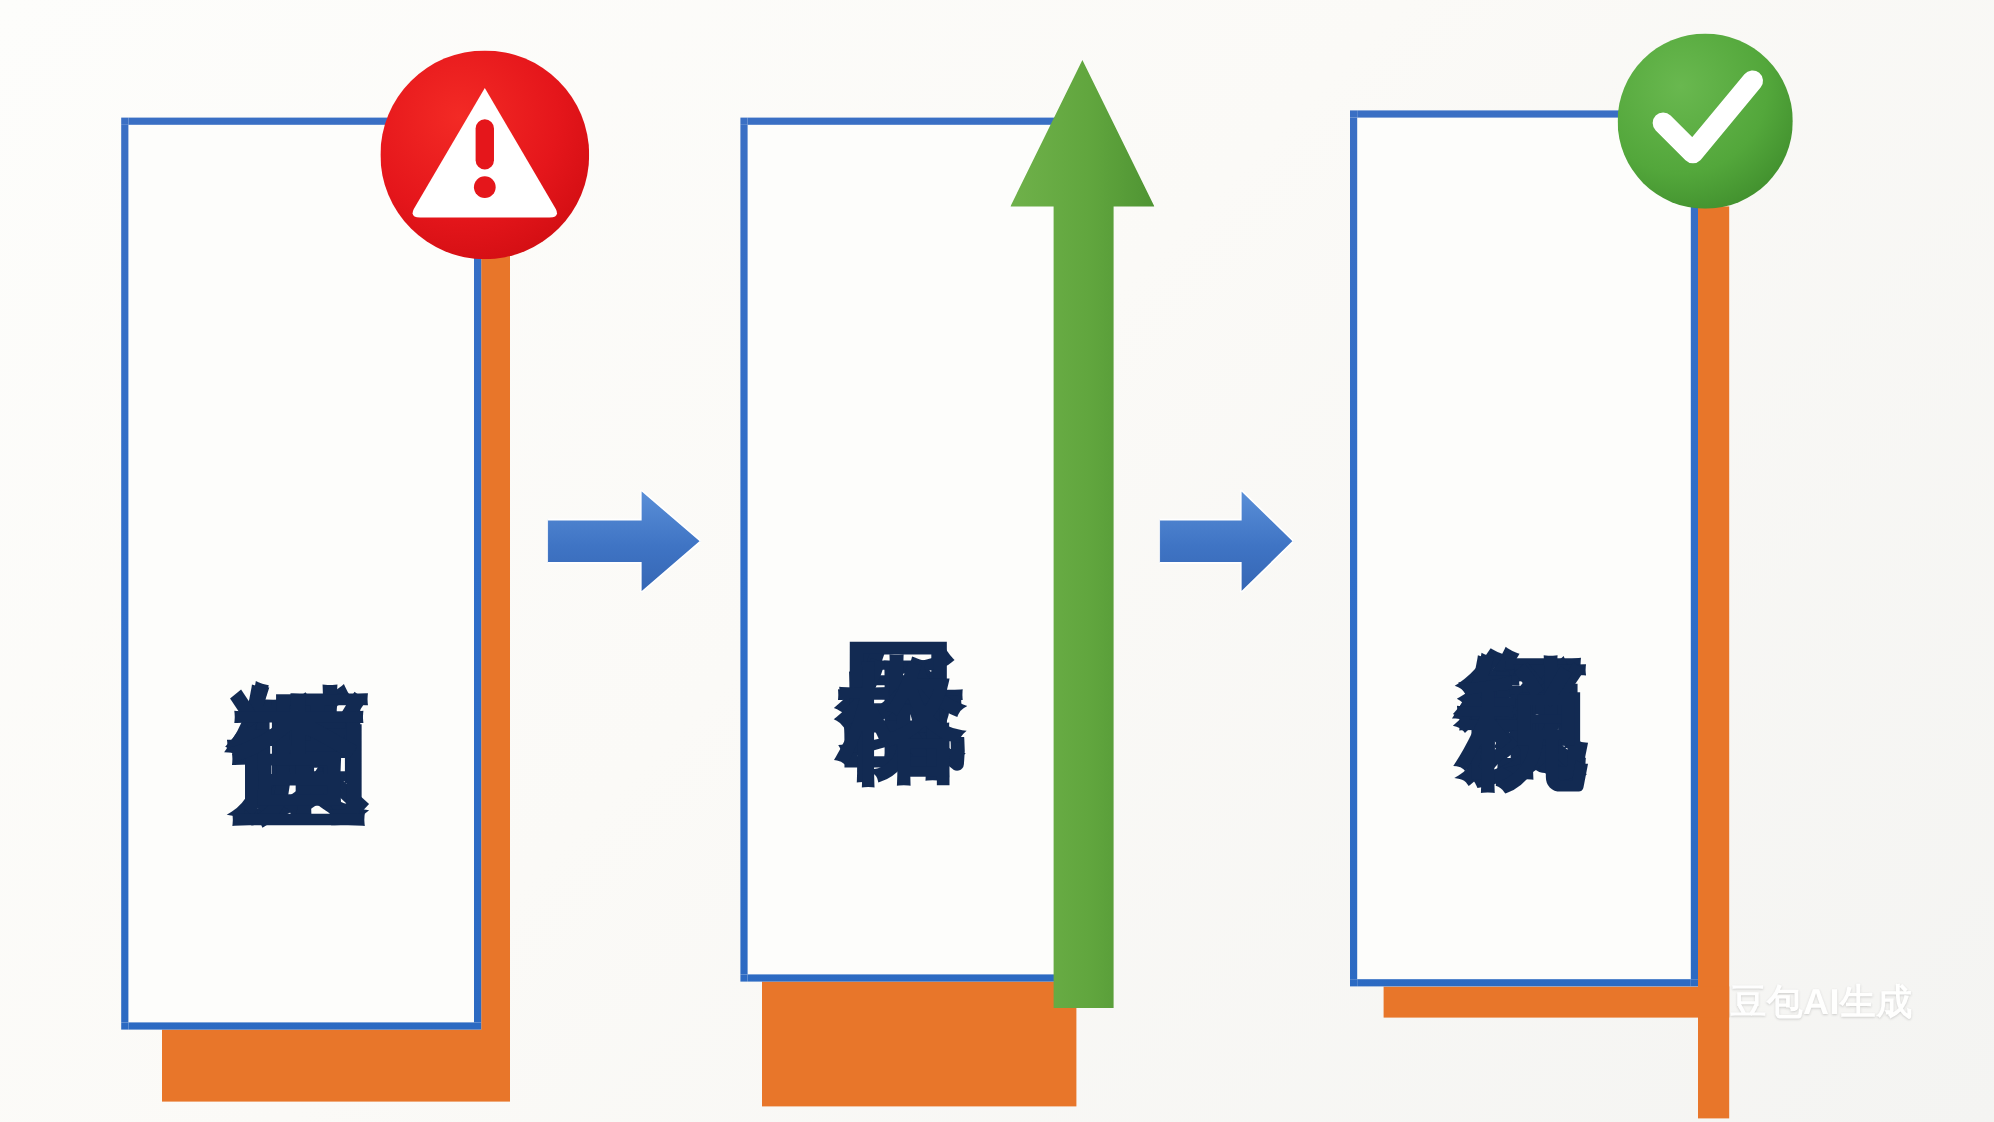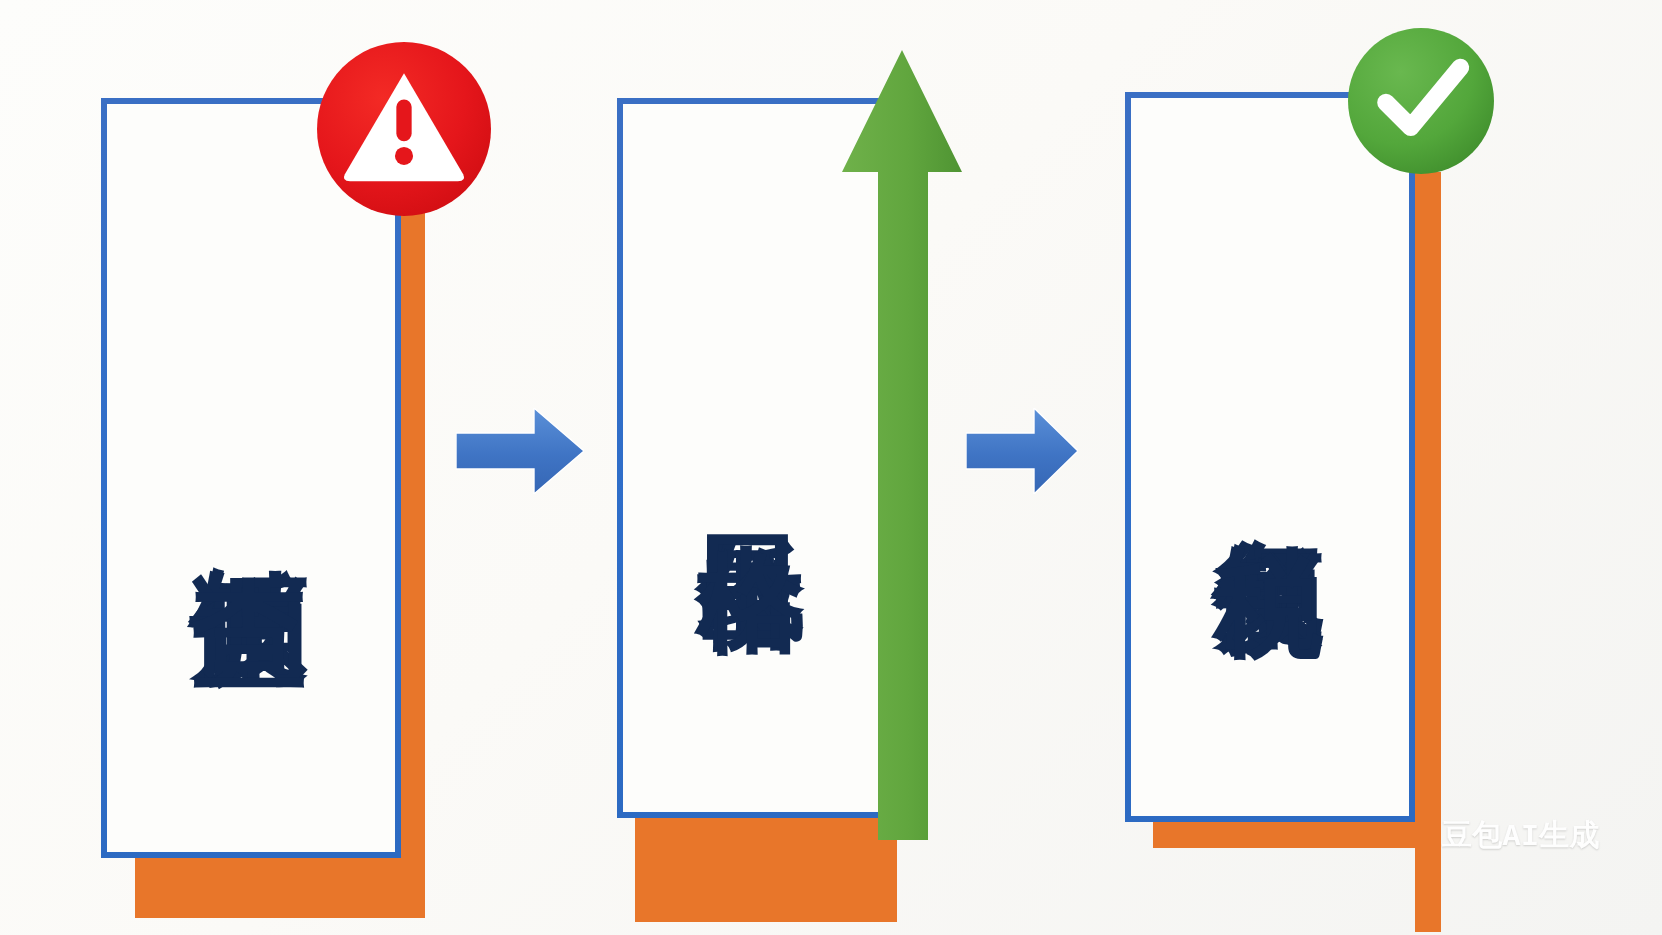--- a/index.html
+++ b/index.html
@@ -67,21 +67,21 @@
   }
 
   
   .badge {
     position: absolute;
   }
 
   
   #watermark {
     position: absolute;
-    font-family: Liberation Mono, monospace;
+    font-family: Liberation Sans, sans-serif;
     font-weight: 700;
     color: #ffffff;
     opacity: 0.92;
     letter-spacing: 0.01em;
     text-shadow: 0 1px 2px rgba(120,120,120,0.35);
     pointer-events: none;
   }
 </style>
 </head>
 <body>

